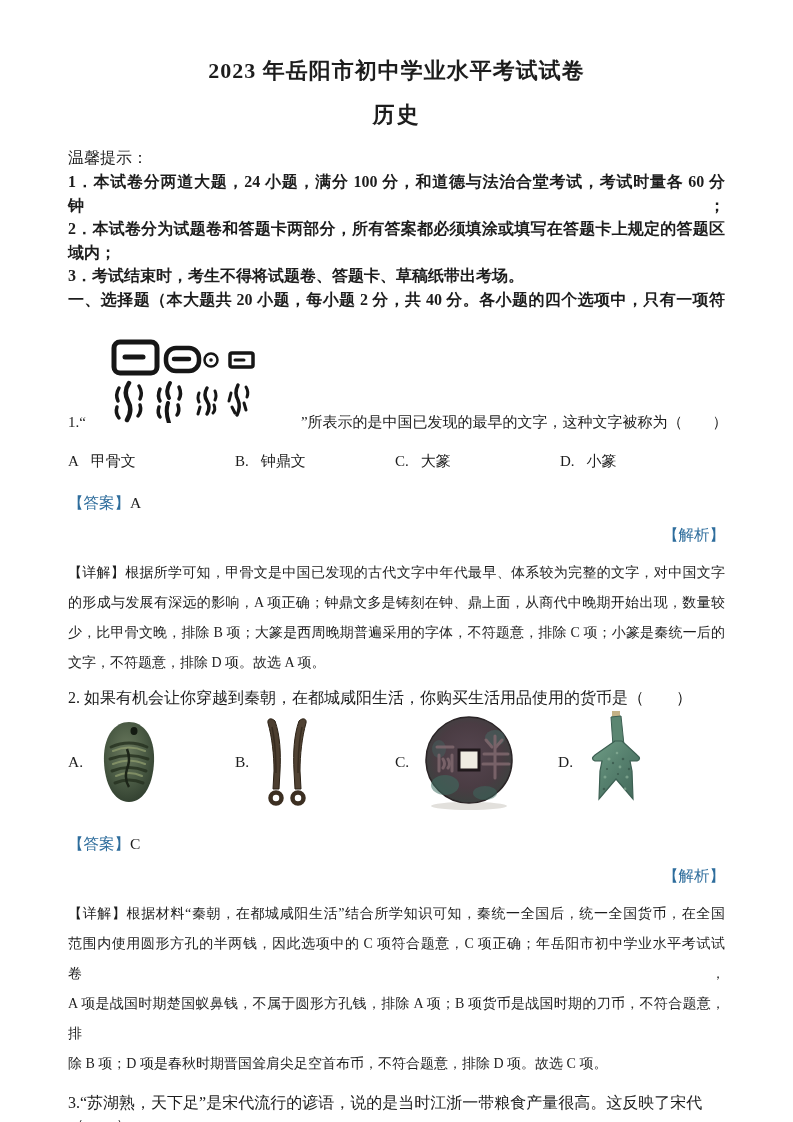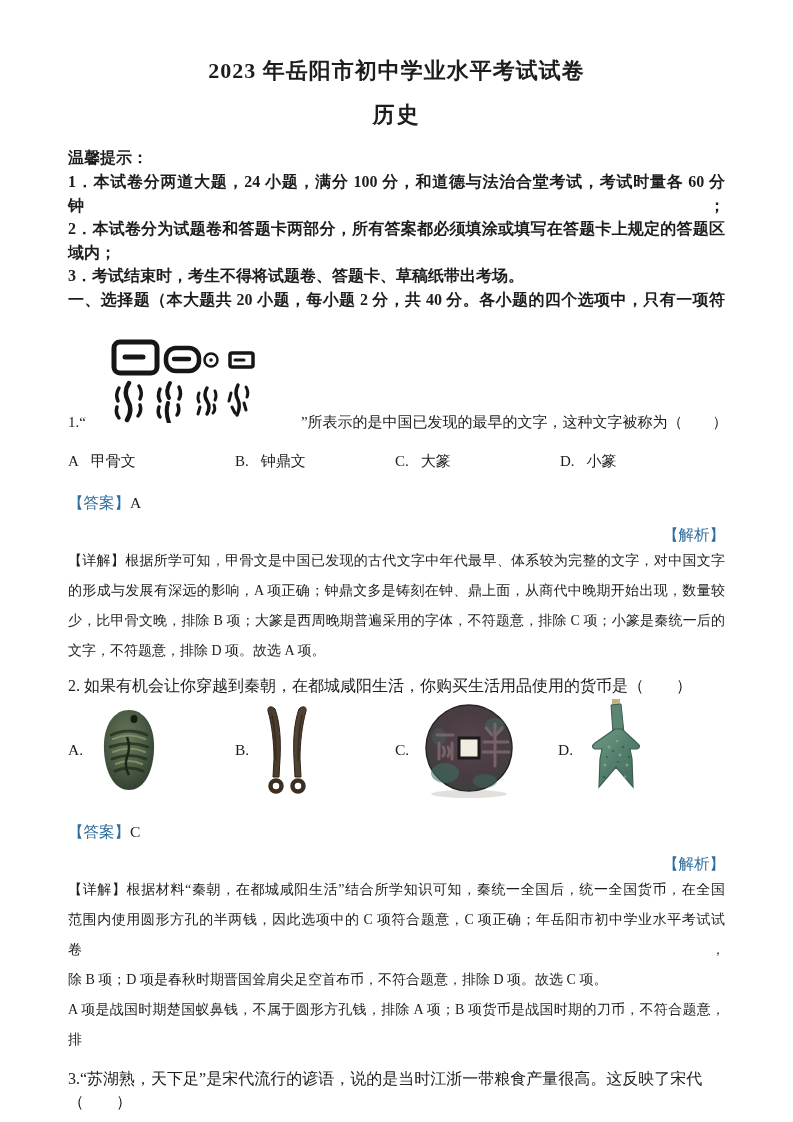--- a/index.html
+++ b/index.html
@@ -20,40 +20,40 @@
     line-height:30px;
   }
   .subject {
     margin:8px 0 16px 0;
     font-size:22px; font-weight:bold;
     text-align:center; letter-spacing:2px;
     line-height:30px;
   }
   .bline { font-weight:bold; font-size:16px; line-height:23.5px; }
   .j { text-align:justify; text-align-last:justify; }
-  .notice-heading { font-weight:bold; font-size:16px; line-height:24px; }
+  .notice-heading { font-weight:normal; font-size:16px; line-height:24px; }
 
   .q1-figure { margin:24px 0 0 42px; width:150px; height:88px; }
   .q1-line {
     margin-top:-12px;
     font-size:15px; line-height:22px; white-space:nowrap;
   }
   .q1-gap { display:inline-block; width:215px; }
 
   .opts {
     display:grid; grid-template-columns:167px 160px 165px 1fr;
     margin-top:17px; font-size:15px; line-height:22px;
   }
   .opt-label { display:inline-block; margin-right:12px; }
 
   .ans-line  { margin-top:20px; font-size:15.5px; line-height:22px; }
   .ana-line  { margin-top:10px; font-size:15.5px; line-height:22px;text-align:right; }
   .blue { color:var(--blue,#2E6D9C); }
 
-  .detail { margin-top:0; font-size:14px; }
+  .detail { margin-top:12px; font-size:14px; }
   .dline { line-height:30px; }
 
   .q-line { margin-top:8px; font-size:16px; line-height:23px; }
 
   .coins {
     display:grid; grid-template-columns:167px 160px 163px 1fr;
     align-items:center; height:102px; margin-top:2px;
   }
   .coin-cell { display:flex; align-items:center; }
   .coin-cell .opt-label { font-size:15.5px; margin-right:14px; }
@@ -255,19 +255,19 @@
   <div class="ans-line">
     <span class="blue">【答案】</span><span>C</span>
   </div>
   <div class="ana-line">
     <span class="blue">【解析】</span>
   </div>
 
   <div class="detail">
     <div class="dline j">【详解】根据材料“秦朝，在都城咸阳生活”结合所学知识可知，秦统一全国后，统一全国货币，在全国</div>
     <div class="dline j">范围内使用圆形方孔的半两钱，因此选项中的 C 项符合题意，C 项正确；年岳阳市初中学业水平考试试卷，</div>
+    <div class="dline j">A 项是战国时期楚国蚁鼻钱，不属于圆形方孔钱，排除 A 项；B 项货币是战国时期的刀币，不符合题意，排</div>
     <div class="dline">除 B 项；D 项是春秋时期晋国耸肩尖足空首布币，不符合题意，排除 D 项。故选 C 项。</div>
-    <div class="dline j">A 项是战国时期楚国蚁鼻钱，不属于圆形方孔钱，排除 A 项；B 项货币是战国时期的刀币，不符合题意，排</div>
   </div>
 
   <div class="q3-line">3.“苏湖熟，天下足”是宋代流行的谚语，说的是当时江浙一带粮食产量很高。这反映了宋代（　　）</div>
 
 </div>
 
 </body></html>

